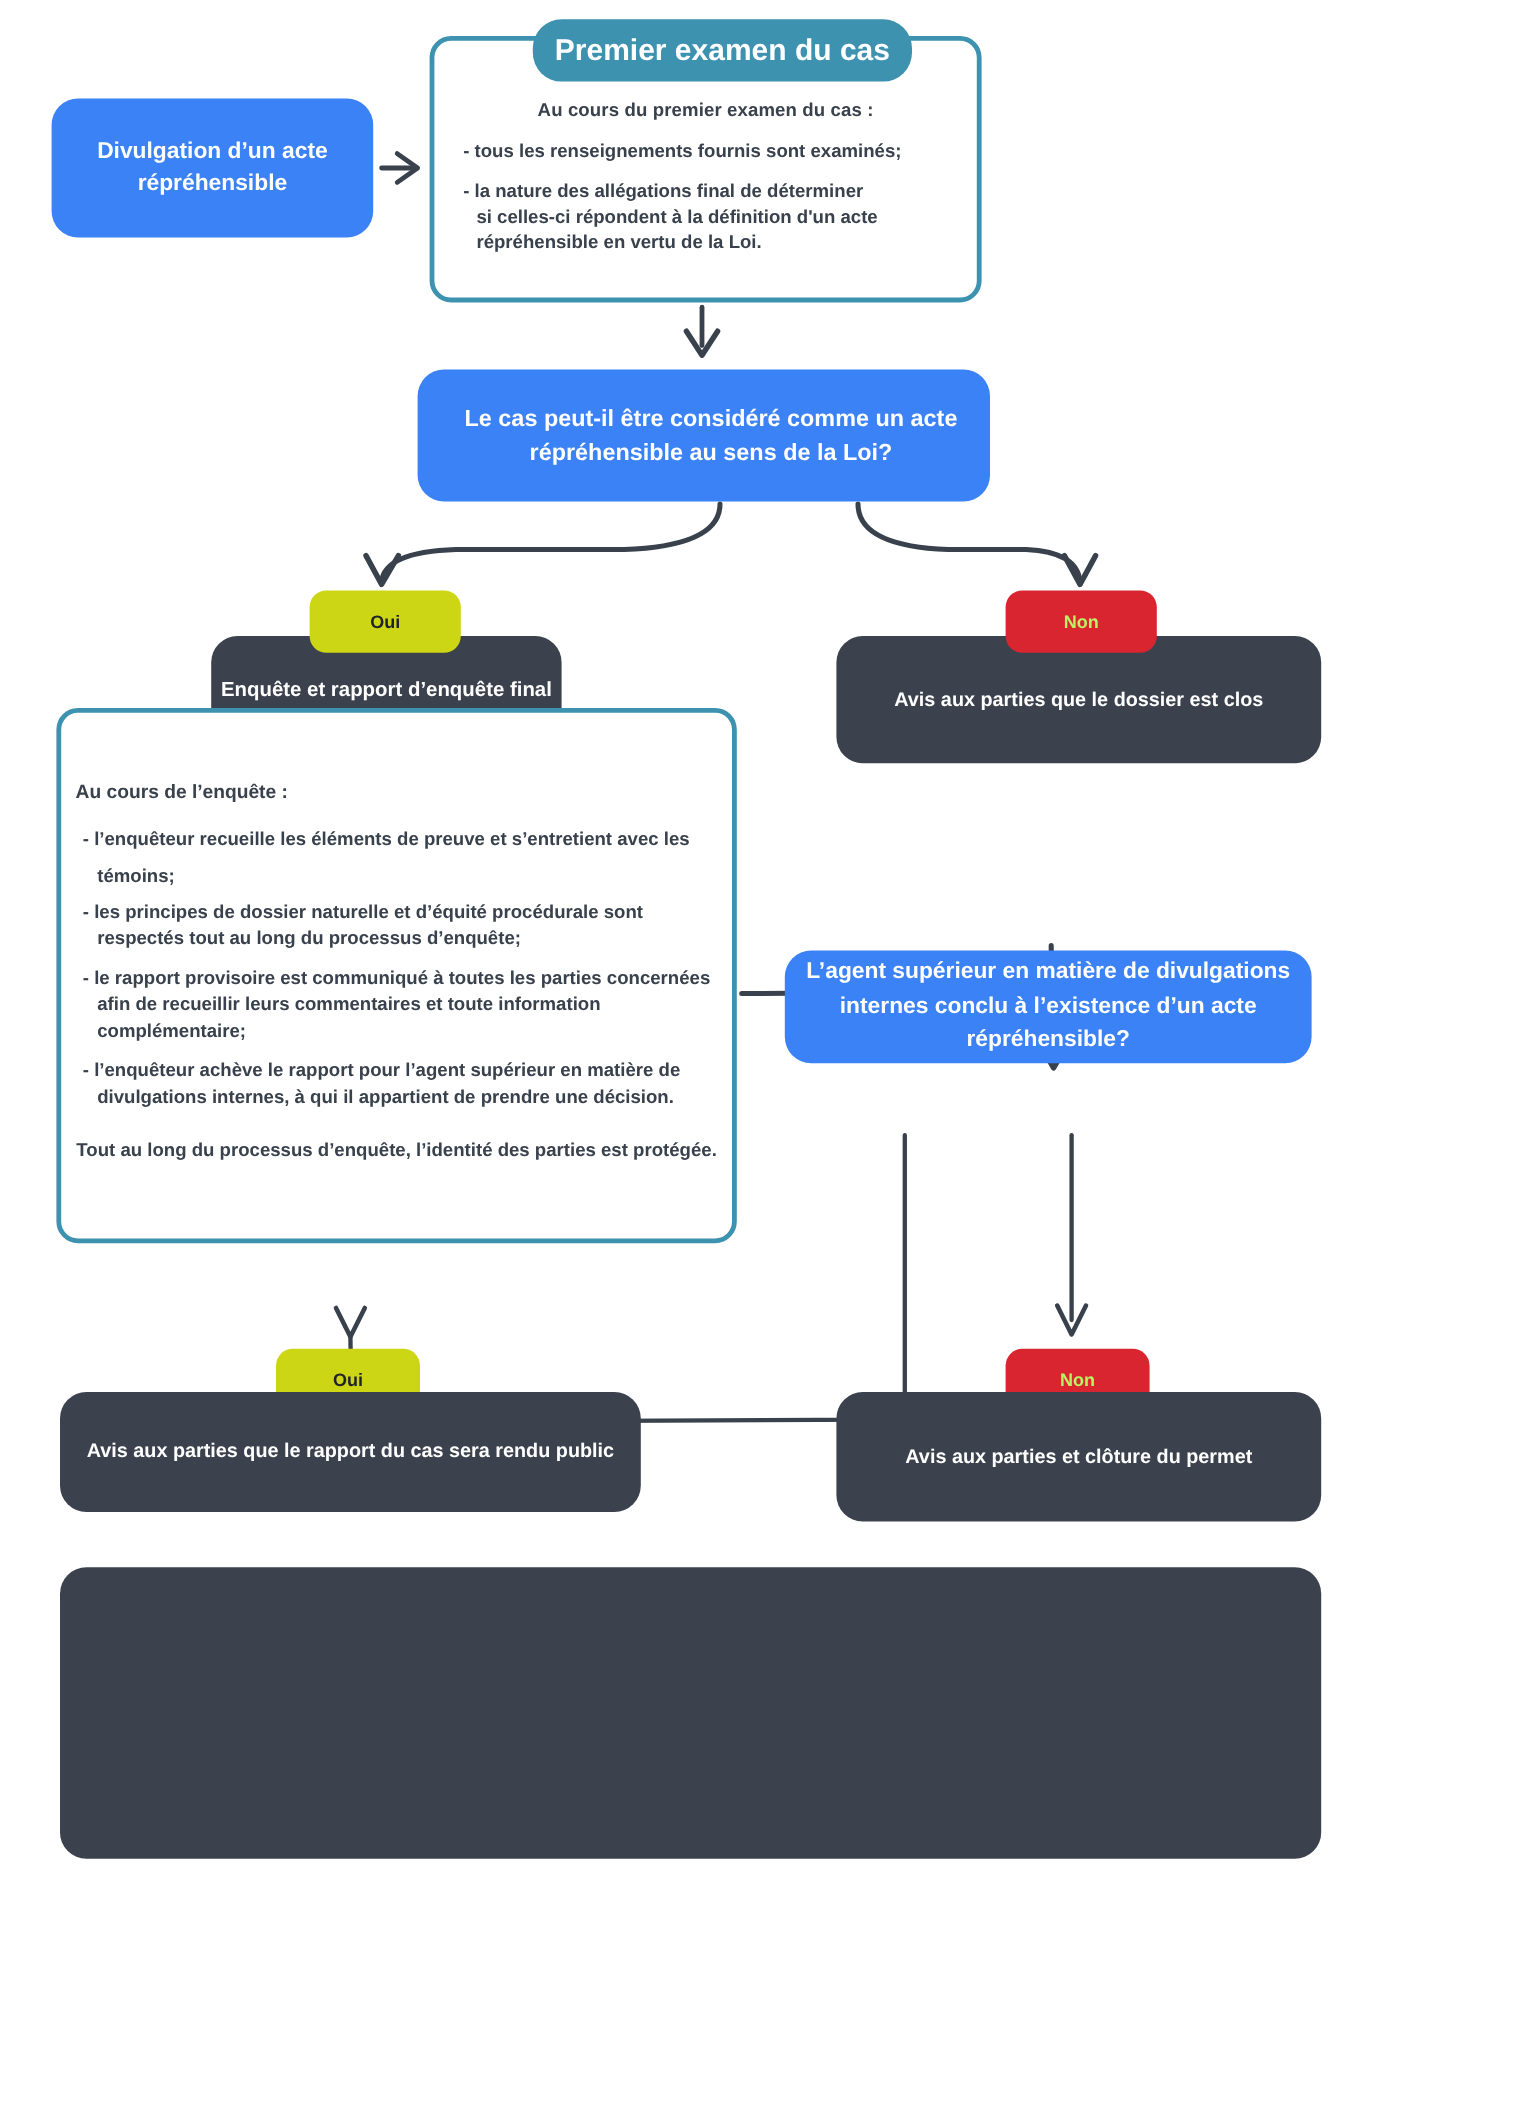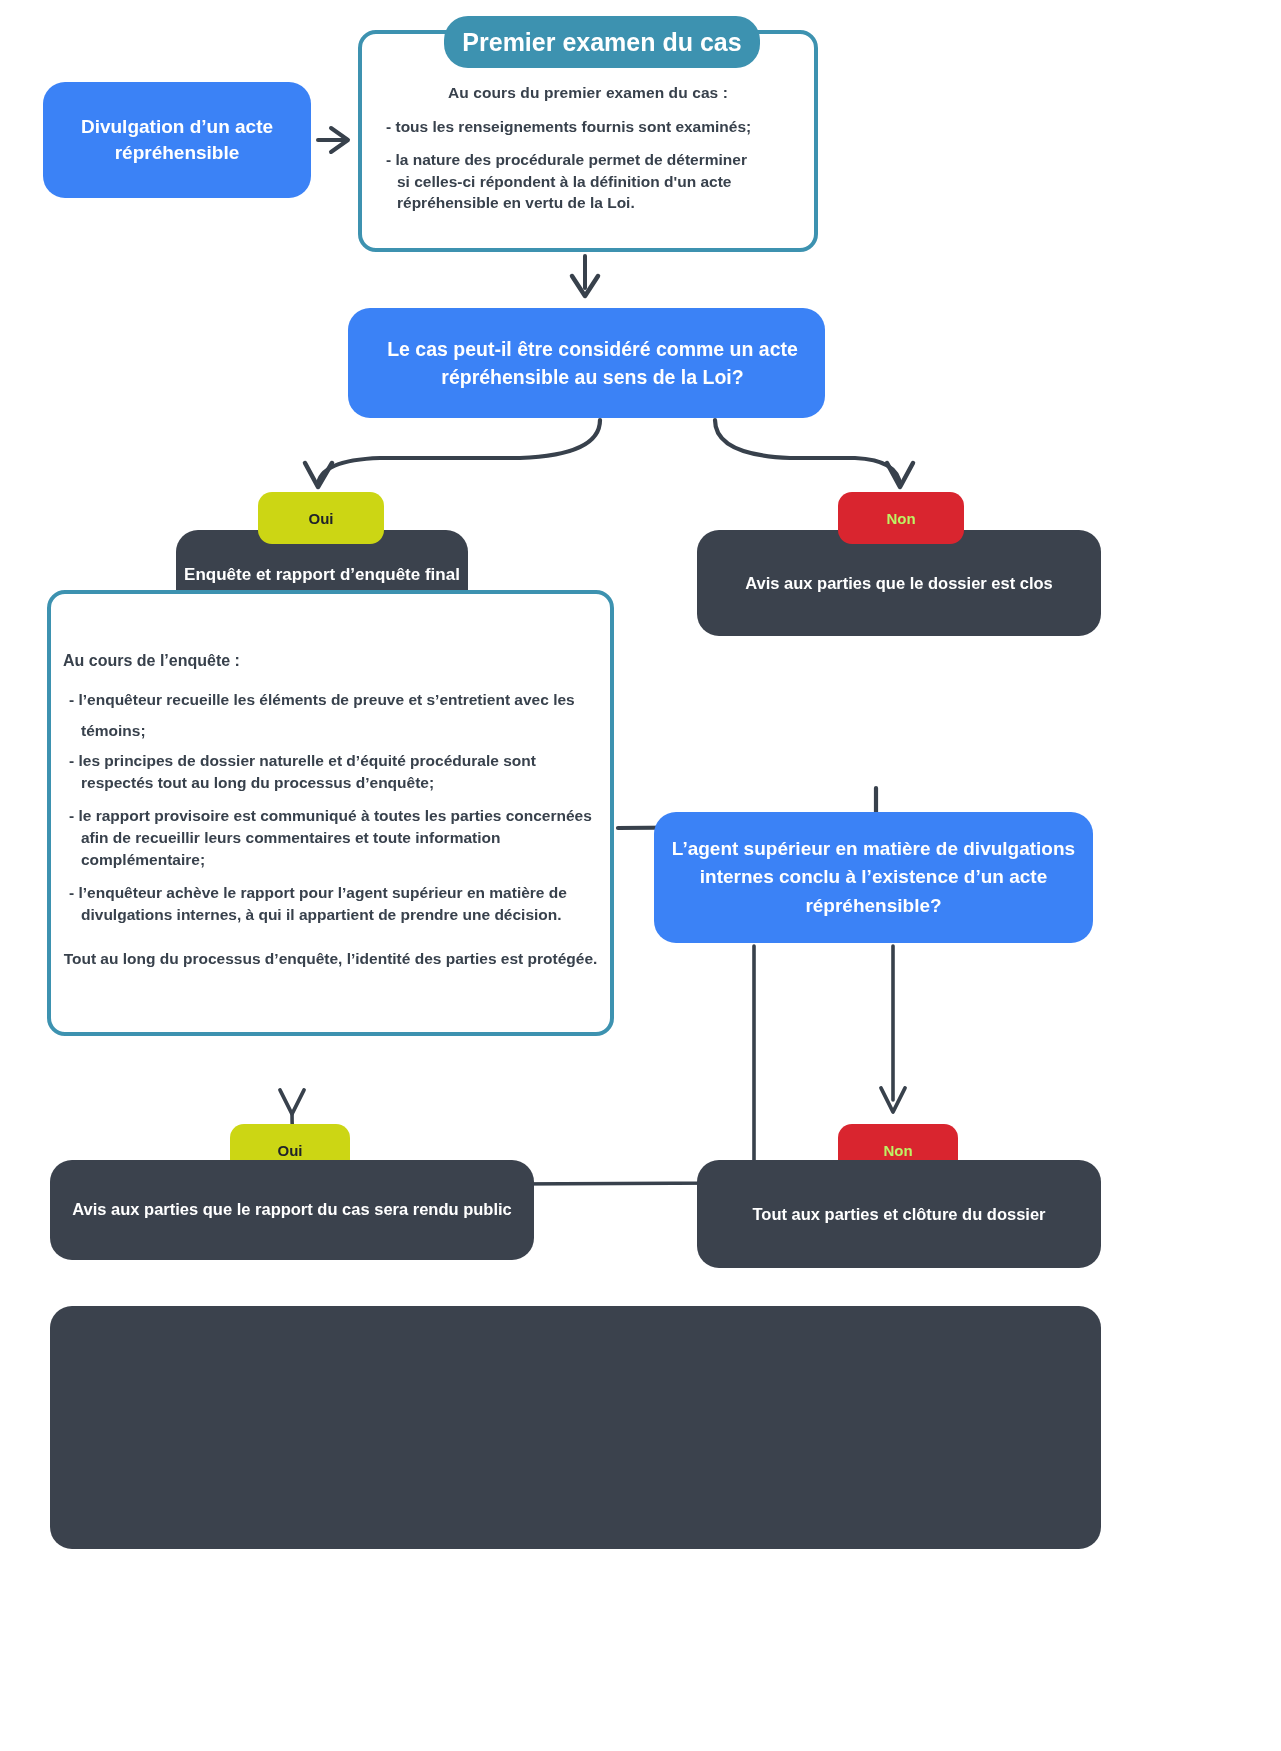--- a/index.html
+++ b/index.html
@@ -44,21 +44,21 @@
   #file-closed{left:697px;top:530px;width:404px;height:106px;font-size:16.5px;}
 
   #investigation-panel{left:47px;top:590px;width:567px;height:446px;}
   #investigation-body{position:absolute;left:63px;top:640px;width:535px;}
   #investigation-body .intro{font-size:16px;font-weight:bold;text-align:left;margin:12px 0 14px 0;}
   #investigation-body ul{list-style:none;margin:0;padding:0;}
   #investigation-body li{font-size:15.5px;font-weight:bold;line-height:1.44;margin:0 0 10px 0;padding-left:18px;text-indent:-12px;}
   #investigation-body li.spaced{line-height:2.0;margin-bottom:4px;}
   #investigation-body .closing{font-size:15.5px;font-weight:bold;text-align:center;margin-top:22px;line-height:1.4;}
 
-  #q2{left:654px;top:812px;width:439px;height:131px;font-size:19px;line-height:1.5;align-items:center;}
+  #q2{left:654px;top:792px;width:439px;height:94px;font-size:19px;line-height:1.5;align-items:center;}
 
   #yes2{left:230px;top:1124px;width:120px;height:52px;font-size:15px;}
   #no2{left:838px;top:1124px;width:120px;height:52px;font-size:15px;}
 
   #report-public{left:50px;top:1160px;width:484px;height:100px;font-size:16.5px;line-height:1.4;align-items:center;}
   #notice-closure{left:697px;top:1160px;width:404px;height:108px;font-size:16.5px;}
 
   #footer-block{left:50px;top:1306px;width:1051px;height:243px;border-radius:22px;background:#3b424d;}
 </style>
 </head>
@@ -115,21 +115,21 @@
   <div class="node navy" id="disclosure">
     <span class="txt">Divulgation d’un acte répréhensible</span>
   </div>
 
   <div class="node white-panel" id="first-review-panel"></div>
 
   <div id="first-review-body">
     <p class="intro">Au cours du premier examen du cas :</p>
     <p class="bullet">- tous les renseignements fournis sont examinés;</p>
     <p class="bullet">
-      <span>- la nature des procédurale permet de déterminer</span>
+      <span>- la nature des allégations final de déterminer</span>
       <span class="sub">si celles-ci répondent à la définition d'un acte répréhensible en vertu de la Loi.</span>
     </p>
   </div>
 
   <div class="node teal-head" id="first-review-header">
     <span class="txt">Premier examen du cas</span>
   </div>
 
   <div class="node navy" id="q1">
     <span class="txt">Le cas peut-il être considéré comme un acte répréhensible au sens de la Loi?</span>
@@ -172,20 +172,20 @@
   </div>
   <div class="node no" id="no2">
     <span class="txt">Non</span>
   </div>
 
   <div class="node slate" id="report-public">
     <span class="txt">Avis aux parties que le rapport du cas sera rendu public</span>
   </div>
 
   <div class="node slate" id="notice-closure">
-    <span class="txt">Tout aux parties et clôture du dossier</span>
+    <span class="txt">Avis aux parties et clôture du permet</span>
   </div>
 
   <div class="node slate" id="footer-block">
     <span class="txt"></span>
   </div>
 
 </div>
 
 </body></html>

